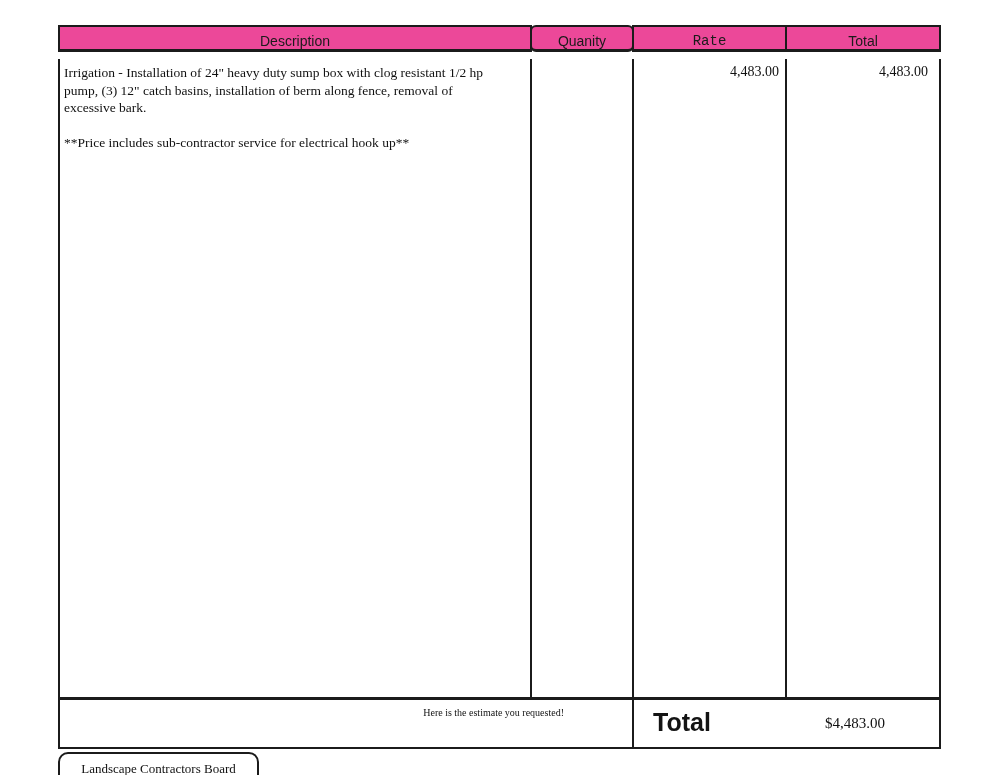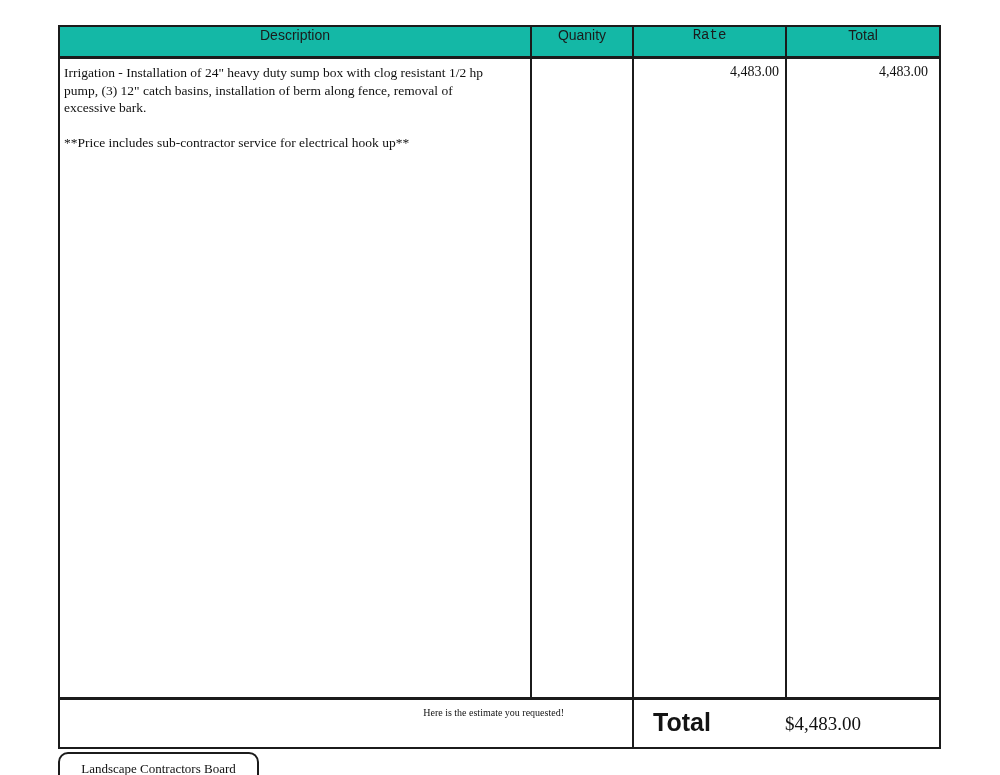--- a/index.html
+++ b/index.html
@@ -16,33 +16,33 @@
     font-family: "Liberation Serif", serif;
     color: #111111;
   }
   .abs { position: absolute; box-sizing: border-box; }
 
   
   .hcell {
     position: absolute;
     box-sizing: border-box;
     top: 25px;
-    height: 34px;
+    height: 27px;
     border: 2px solid #1b1b1b;
     border-bottom-width: 3px;
     display: flex;
-    align-items: flex-start;
+    align-items: flex-end;
     justify-content: center;
     font-family: "Liberation Sans", sans-serif;
     font-size: 14px;
     color: #1b1b1b;
-    background: #14b8a6;
+    background: #ec4899;
   }
   .hcell.c0 { left: 58px;  width: 474px; }
-  .hcell.c1 { left: 530px; width: 104px; }
+  .hcell.c1 { left: 530px; width: 104px; border-radius: 6px; }
   .hcell.c2 { left: 632px; width: 155px; font-family: Liberation Mono, monospace; }
   .hcell.c3 { left: 785px; width: 156px; }
 
   
   .body-box {
     left: 58px; top: 59px; width: 883px; height: 641px;
     border-left: 2px solid #1b1b1b;
     border-right: 2px solid #1b1b1b;
     border-bottom: 3px solid #1b1b1b;
   }
@@ -93,22 +93,22 @@
   .footer-total-label {
     left: 653px; top: 708px;
     font-family: "Liberation Sans", sans-serif;
     font-weight: bold;
     font-size: 25px;
     line-height: 29px;
     color: #131313;
   }
   .footer-total-amount {
     left: 785px; top: 712px; width: 140px;
-    font-size: 19px; line-height: 23px;
-    text-align: left;
+    font-size: 15px; line-height: 23px;
+    text-align: center;
   }
 
   
   .badge {
     left: 58px; top: 752px; width: 201px; height: 34px;
     border: 2px solid #1b1b1b;
     border-radius: 10px;
     display: flex;
     align-items: center;
     justify-content: center;

